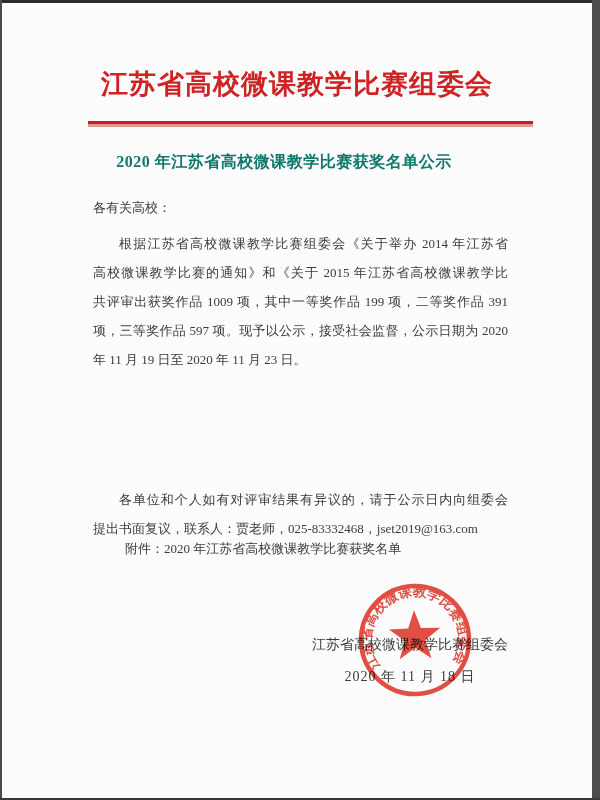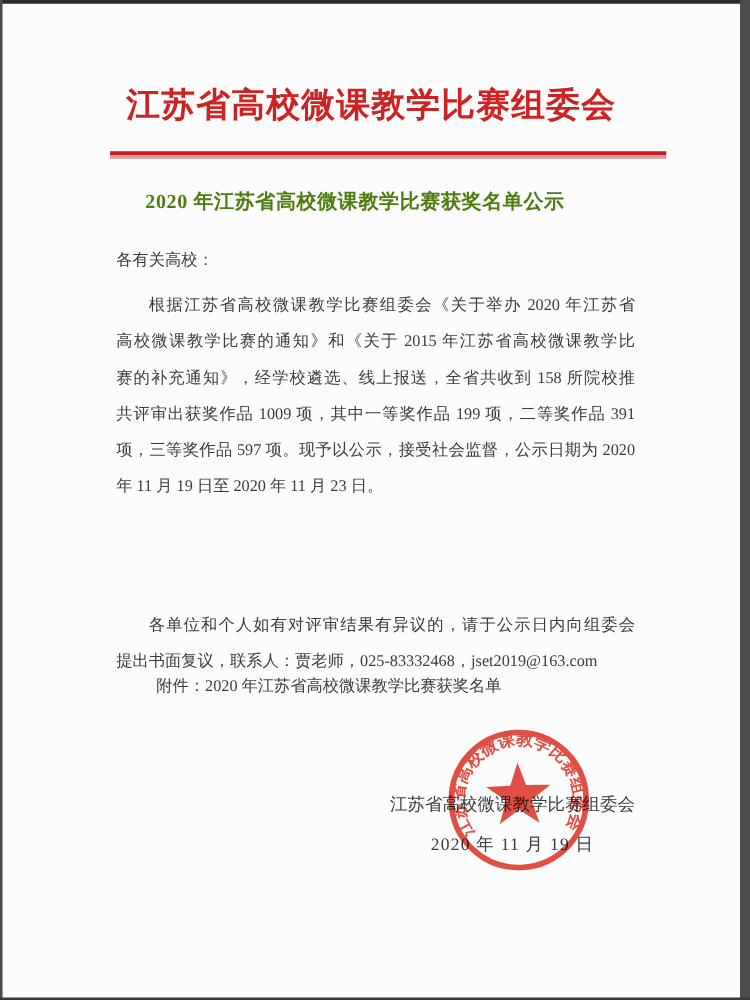--- a/index.html
+++ b/index.html
@@ -19,21 +19,21 @@
     text-align:center;font-size:27px;font-weight:bold;
     color:#ce2323;letter-spacing:1px;line-height:40px;
   }
   .red-rule{
     position:absolute;left:88px;top:121px;width:445px;height:3px;
     background:#c41e1e;
     box-shadow:0 3px 0 rgba(196,30,30,.45);
   }
   .doc-title{
     position:absolute;left:2px;top:150px;width:564px;margin:0;
-    text-align:center;font-size:16px;font-weight:bold;color:#4d7c0f;
+    text-align:center;font-size:16px;font-weight:bold;color:#0f766e;
     letter-spacing:.5px;line-height:24px;
   }
 
   .bodytext{position:absolute;left:93px;width:415px;color:#3b3b3b;font-size:13px;}
   .line{height:29px;line-height:29px;overflow:hidden;font-family:Liberation Serif, serif;}
   .just{text-align:justify;text-align-last:justify;}
   .indent{text-indent:2em;}
   .salutation{top:193px;}
   .para1{top:229px;}
   .para2{top:443px;margin-top:42px;}
@@ -64,38 +64,37 @@
 
   <h1 class="org-header">江苏省高校微课教学比赛组委会</h1>
 
   <div class="red-rule"></div>
 
   <h2 class="doc-title">2020 年江苏省高校微课教学比赛获奖名单公示</h2>
 
   <div class="bodytext salutation line">各有关高校：</div>
 
   <div class="bodytext para1">
-    <div class="line just indent">根据江苏省高校微课教学比赛组委会《关于举办 2020 年江苏省</div>
+    <div class="line just indent">根据江苏省高校微课教学比赛组委会《关于举办 2014 年江苏省</div>
     <div class="line just">高校微课教学比赛的通知》和《关于 2015 年江苏省高校微课教学比</div>
-    <div class="line just">赛的补充通知》，经学校遴选、线上报送，全省共收到 158 所院校推</div>
     <div class="line just">共评审出获奖作品 1009 项，其中一等奖作品 199 项，二等奖作品 391</div>
     <div class="line just">项，三等奖作品 597 项。现予以公示，接受社会监督，公示日期为 2020</div>
     <div class="line">年 11 月 19 日至 2020 年 11 月 23 日。</div>
   </div>
 
   <div class="bodytext para2">
     <div class="line just indent">各单位和个人如有对评审结果有异议的，请于公示日内向组委会</div>
     <div class="line">提出书面复议，联系人：贾老师，025-83332468，jset2019@163.com</div>
   </div>
 
   <div class="bodytext attachment line">附件：2020 年江苏省高校微课教学比赛获奖名单</div>
 
   <div class="signature-block">
     <div class="sig-line">江苏省高校微课教学比赛组委会</div>
-    <div class="date-line">2020 年 11 月 19 日</div>
+    <div class="date-line">2020 年 11 月 18 日</div>
   </div>
 
   <svg class="stamp" viewBox="0 0 118 118" xmlns="http://www.w3.org/2000/svg">
     <circle cx="59" cy="59" r="54" fill="none" stroke="#df372a" stroke-width="4.5"></circle>
     <polygon fill="#df372a" points="59,29 65.3,47.3 84.7,47.7 69.3,59.3 74.9,77.8 59,66.8 43.1,77.8 48.7,59.3 33.3,47.7 52.6,47.3"></polygon>
     <defs>
       <path id="seal-text-arc" d="M 23 84.2 A 44 44 0 1 1 95 84.2" fill="none"></path>
     </defs>
     <text font-size="13" fill="#df372a" font-weight="bold" font-family="Liberation Serif, DejaVu Serif, serif">
       <textPath href="#seal-text-arc" startOffset="0" textLength="190" lengthAdjust="spacingAndGlyphs">江苏省高校微课教学比赛组委会</textPath>

